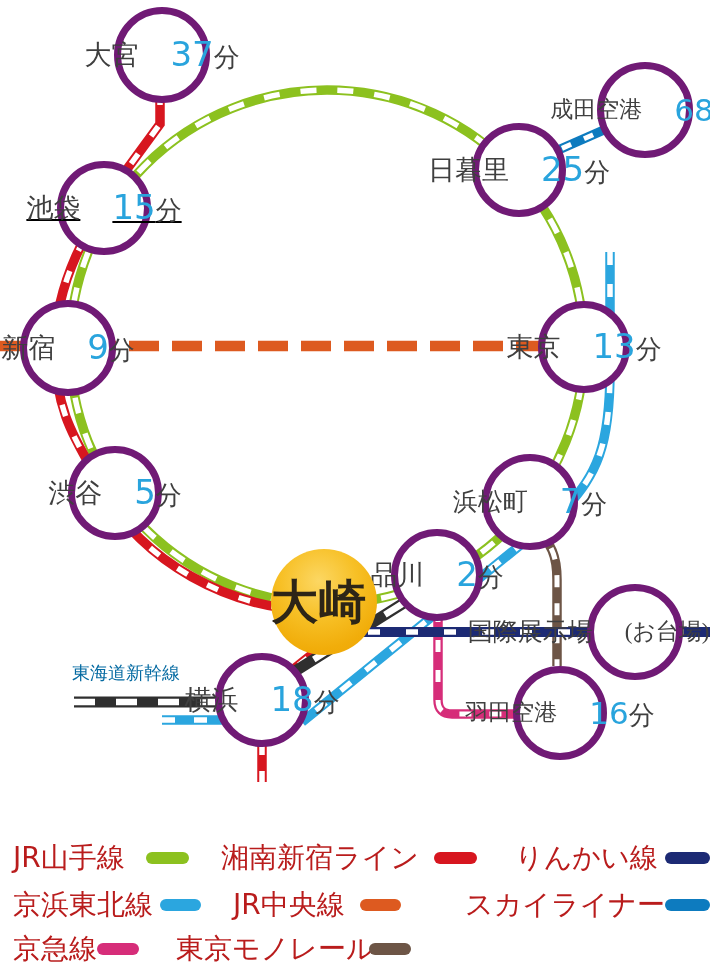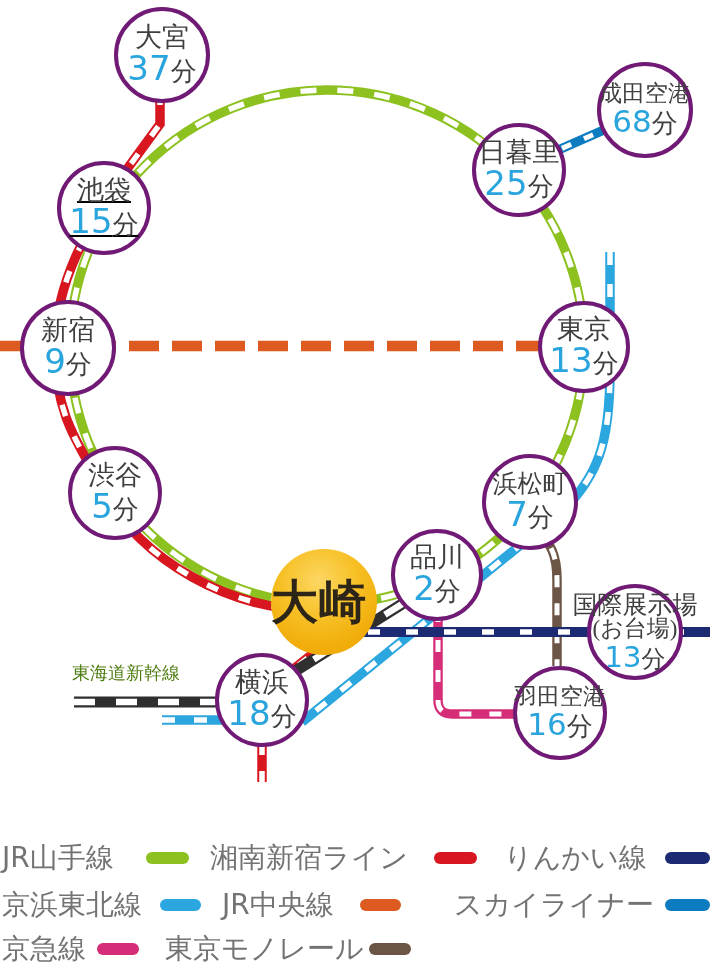--- a/index.html
+++ b/index.html
@@ -3,47 +3,47 @@
 <meta charset="utf-8">
 <style>
   html,body{margin:0;padding:0;background:#fff;}
   .stage{
     position:relative;width:710px;height:969px;background:#fff;overflow:hidden;
     font-family:"DejaVu Sans",sans-serif;
   }
   .stage svg{position:absolute;left:0;top:0;}
   .station{
     position:absolute;box-sizing:border-box;background:#fff;
-    border:4px solid #701a75;border-radius:50%;
-    display:flex;flex-direction:column;align-items:center;justify-content:center;
-    text-align:center;z-index:2;
+    border:7px solid #701a75;border-radius:50%;
+    display:flex;flex-direction:row;align-items:center;justify-content:center;
+    text-align:center;z-index:2;gap:32px;
   }
   .s-name{font-size:27px;color:#3f3f3f;line-height:1.02;white-space:nowrap;font-weight:500;}
   .s-sub{font-size:23px;color:#3f3f3f;line-height:1.05;white-space:nowrap;font-weight:500;font-family:Liberation Serif, serif;}
   .s-time{font-size:26px;color:#3f3f3f;line-height:1.05;white-space:nowrap;font-weight:500;}
   .t-num{font-size:34px;color:#29a4dd;}
   .sm .s-name{font-size:23px;}
   .sm .t-num{font-size:31px;}
   .sm3 .s-name{font-size:25px;}
   .kts .s-name{font-size:25px;}
   .kts .t-num{font-size:29px;}
   .kts .s-time{font-size:24px;}
   .hub{
     position:absolute;border-radius:50%;z-index:3;
     background:radial-gradient(circle at 45% 30%, #fcd763 0%, #f7c026 40%, #f1ad0a 72%, #eda303 100%);
     display:flex;align-items:center;justify-content:flex-start;
     font-size:47px;font-weight:bold;color:#2d2517;letter-spacing:1px;
   }
   .shink-label{
     position:absolute;left:72px;top:661px;width:130px;
-    font-size:18px;color:#4d7c0f;white-space:nowrap;font-weight:500;z-index:2;
+    font-size:18px;color:#0369a1;white-space:nowrap;font-weight:500;z-index:2;
   }
   .lg-label{
-    position:absolute;font-size:28px;line-height:34px;color:#737373;
-    white-space:nowrap;font-weight:500;z-index:2;
+    position:absolute;font-size:28px;line-height:34px;color:#b91c1c;
+    white-space:nowrap;font-weight:500;z-index:2;margin-left:11px;
   }
   .lg-swatch{position:absolute;height:12px;border-radius:6px;z-index:2;}
 </style>
 </head>
 <body>
 
 <div class="stage">
 
   <svg width="710" height="969" viewBox="0 0 710 969">
 

